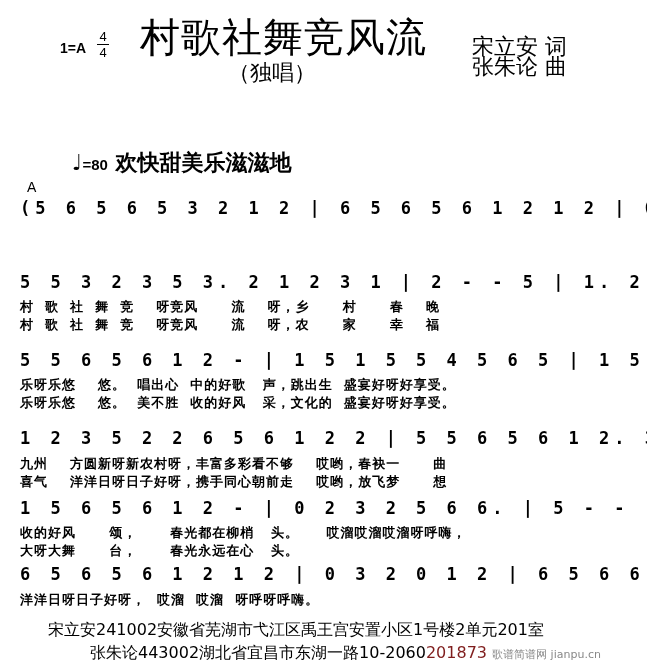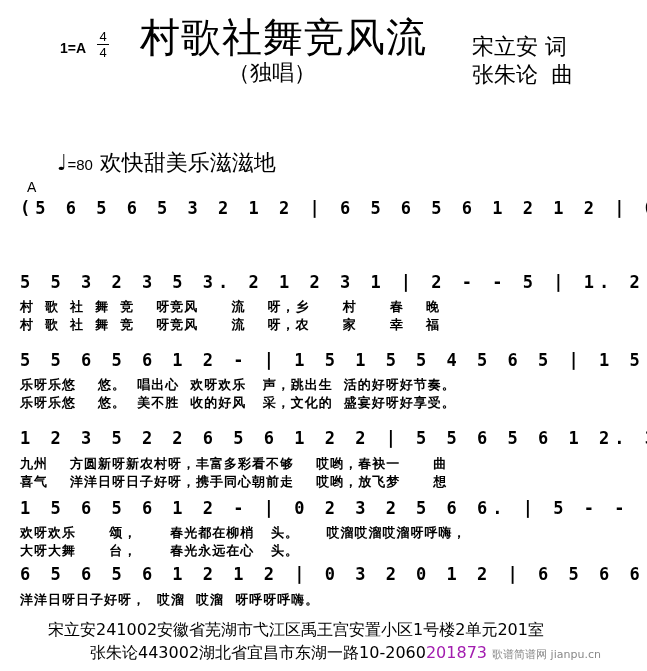--- a/index.html
+++ b/index.html
@@ -4,67 +4,67 @@
 <style>
   html, body { margin:0; padding:0; background:#fff; }
   body { width:647px; height:671px; position:relative; overflow:hidden; font-family:"DejaVu Serif", serif; color:#000; }
   .abs { position:absolute; }
   .key { left:60px; top:40px; font-family:"Liberation Sans", sans-serif; font-size:14px;font-weight:bold; }
   .timesig { left:97px; top:30px; font-family:"Liberation Sans", sans-serif; font-size:13px; line-height:13px; text-align:center; width:12px; }
   .timesig .bar { border-top:1px solid #000; margin:1px 0; }
   .title { left:140px; top:10px; font-family:"DejaVu Serif", serif; font-size:40px; letter-spacing:1px; }
   .subtitle { left:228px; top:58px; font-size:22px; }
   .credit { left:472px; font-size:22px; font-family:"DejaVu Sans", sans-serif; }
-  .tempo { left:57px; top:148px; font-size:22px; font-family:"DejaVu Sans", sans-serif; }
+  .tempo { left:72px; top:148px; font-size:22px; font-family:"DejaVu Sans", sans-serif;font-weight:bold; }
   .tempo .note { font-size:22px; }
   .tempo .bpm { font-size:15px; font-family:"Liberation Sans", sans-serif; }
   .mark-a { left:27px; top:179px; font-family:"Liberation Sans", sans-serif; font-size:14px; }
   .row { position:absolute; left:20px; white-space:nowrap; font-family:"DejaVu Sans Mono", monospace; font-weight:bold; font-size:17px; letter-spacing:5px; }
   .lyric { position:absolute; left:20px; white-space:pre; font-family:"DejaVu Sans", sans-serif; font-weight:bold; font-size:13px; letter-spacing:1px; line-height:17px; }
   .footer { left:48px; font-family:"DejaVu Sans", sans-serif; font-size:16px; }
-  .wm { color:#a21caf; }
+  .wm { color:#7f1d1d; }
   .wm-small { color:#888; font-size:11px; }
 </style>
 </head>
 <body>
 
 <div class="abs key">1=A</div>
 <div class="abs timesig">
   <div>4</div>
   <div class="bar"></div>
   <div>4</div>
 </div>
 <div class="abs title">村歌社舞竞风流</div>
 <div class="abs subtitle">（独唱）</div>
 <div class="abs credit" style="top:32px;text-align:right;">宋立安  词</div>
-<div class="abs credit" style="top:60px;font-family:Liberation Mono, monospace;">张朱论  曲</div>
+<div class="abs credit" style="top:52px;">张朱论  曲</div>
 
 <div class="abs tempo">
   <span class="note">♩</span><span class="bpm">=80</span>
   <span>欢快甜美乐滋滋地</span>
 </div>
 
 <div class="abs mark-a">A</div>
 
 <div class="row" style="top:198px;">(5 6 5 6 5 3 2 1 2 | 6 5 6 5 6 1 2 1 2 | 0 3 2 0 1 2 | 6 5 6 6 5 -) |</div>
 
 <div class="row" style="top:272px;">5  5 3 2  3 5 3.  2 1 2 3 1 | 2 - - 5 | 1.  2 5 6 5 3 2.  3 5 |</div>
 <div class="lyric" style="top:298px;">村  歌  社  舞  竞    呀竞风      流    呀，乡      村      春    晚</div>
 <div class="lyric" style="top:316px;">村  歌  社  舞  竞    呀竞风      流    呀，农      家      幸    福</div>
 
 <div class="row" style="top:350px;">5 5 6 5 6 1 2 - | 1 5 1  5 5 4 5 6  5 | 1 5 1  5 5 3 2 3 1 2 |</div>
-<div class="lyric" style="top:376px;">乐呀乐悠    悠。  唱出心  欢呀欢乐   声，跳出生  活的好呀好节奏。</div>
+<div class="lyric" style="top:376px;">乐呀乐悠    悠。  唱出心  中的好歌   声，跳出生  盛宴好呀好享受。</div>
 <div class="lyric" style="top:394px;">乐呀乐悠    悠。  美不胜  收的好风   采，文化的  盛宴好呀好享受。</div>
 
 <div class="row" style="top:428px;">1 2 3 5 2 2 6 5 6 1 2 2 | 5 5 6 5 6 1 2.  3 2 | 1 6 5 6 5 3 2. 3 |</div>
 <div class="lyric" style="top:455px;">九州    方圆新呀新农村呀，丰富多彩看不够    哎哟，春袂一      曲</div>
 <div class="lyric" style="top:473px;">喜气    洋洋日呀日子好呀，携手同心朝前走    哎哟，放飞梦      想</div>
 
 <div class="row" style="top:498px;">1 5 6 5 6 1 2 - | 0  2 3 2 5 6 6. | 5 - - - | 5 6 5 6 5 3 2 1 2 |</div>
-<div class="lyric" style="top:524px;">欢呀欢乐      颂，      春光都在柳梢   头。     哎溜哎溜哎溜呀呼嗨，</div>
+<div class="lyric" style="top:524px;">收的好风      颂，      春光都在柳梢   头。     哎溜哎溜哎溜呀呼嗨，</div>
 <div class="lyric" style="top:542px;">大呀大舞      台，      春光永远在心   头。</div>
 
 <div class="row" style="top:564px;">6 5 6 5 6 1 2 1 2 | 0 3 2 0 1 2 | 6 5 6 6 5 - ‖</div>
 <div class="lyric" style="top:591px;">洋洋日呀日子好呀，  哎溜  哎溜  呀呼呀呼嗨。</div>
 
 <div class="abs footer" style="top:620px;">宋立安241002安徽省芜湖市弋江区禹王宫安置小区1号楼2单元201室</div>
 <div class="abs footer" style="top:643px; left:90px;">
   <span>张朱论443002湖北省宜昌市东湖一路10-2060</span><span class="wm">201873</span>
   <span class="wm-small">歌谱简谱网 jianpu.cn</span>
 </div>

